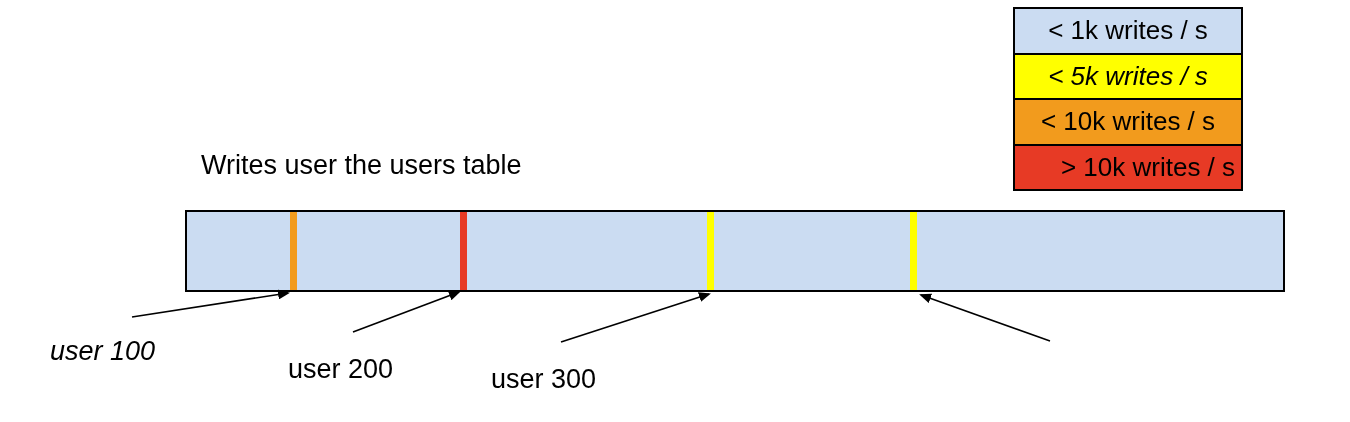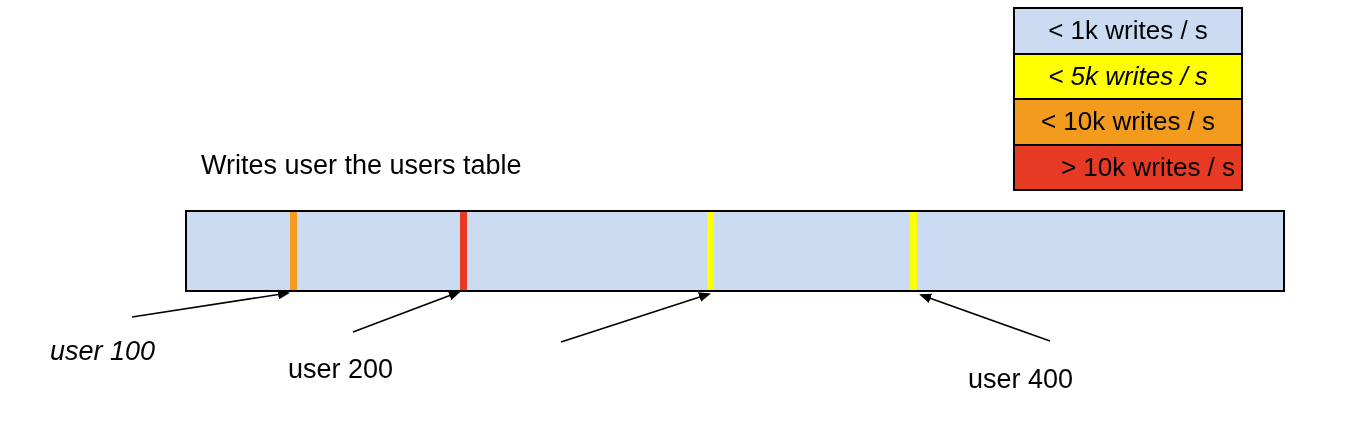--- a/index.html
+++ b/index.html
@@ -112,15 +112,15 @@
       </marker>
     </defs>
     <line x1="132" y1="317" x2="288" y2="293" stroke="#000000" stroke-width="1.6" marker-end="url(#ah)"></line>
     <line x1="353" y1="332" x2="459" y2="292" stroke="#000000" stroke-width="1.6" marker-end="url(#ah)"></line>
     <line x1="561" y1="342" x2="709" y2="294" stroke="#000000" stroke-width="1.6" marker-end="url(#ah)"></line>
     <line x1="1050" y1="341" x2="921" y2="295" stroke="#000000" stroke-width="1.6" marker-end="url(#ah)"></line>
   </svg>
 
   <div class="user-label user-label-1">user 100</div>
   <div class="user-label user-label-2">user 200</div>
-  <div class="user-label user-label-4">user 400</div>
+  <div class="user-label user-label-3">user 300</div>
 
 </div>
 
 </body></html>

